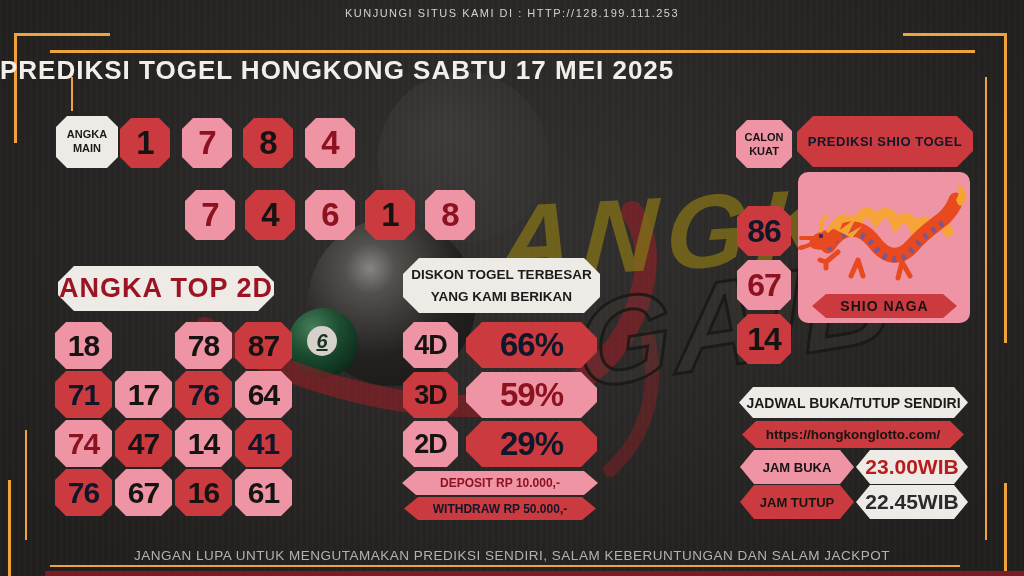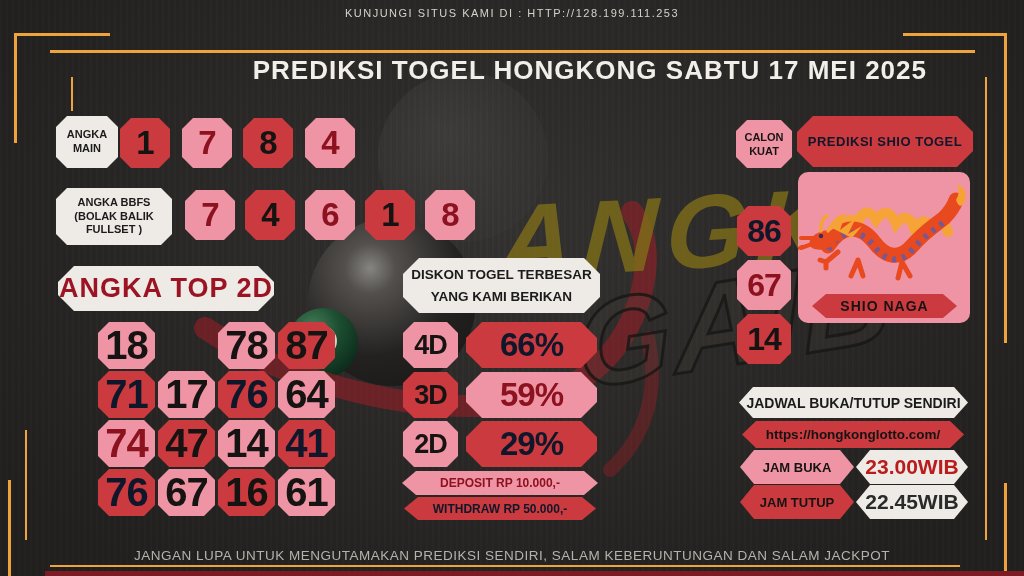--- a/index.html
+++ b/index.html
@@ -17,21 +17,21 @@
   .red-black{background:#cb3a3e;color:#161413;}
   .red-dark{background:#cb3a3e;color:#0f172a;}
   .pink-black{background:#ef94a4;color:#161413;}
   .pink-dark{background:#ef94a4;color:#8c1220;}
   
   .oct{clip-path:polygon(11px 0,calc(100% - 11px) 0,100% 11px,100% calc(100% - 11px),calc(100% - 11px) 100%,11px 100%,0 calc(100% - 11px),0 11px);}
   .oct14{clip-path:polygon(16px 0,calc(100% - 16px) 0,100% 16px,100% calc(100% - 16px),calc(100% - 16px) 100%,16px 100%,0 calc(100% - 16px),0 16px);}
   .hex{clip-path:polygon(14px 0,calc(100% - 14px) 0,100% 50%,calc(100% - 14px) 100%,14px 100%,0 50%);}
   .tile{font-weight:bold;display:flex;align-items:center;justify-content:center;letter-spacing:-1px;}
   .tile1{width:50px;height:50px;font-size:33px;}
-  .tile2{width:57px;height:47px;font-size:40px;margin-left:43px;}
+  .tile2{width:57px;height:47px;font-size:30px;}
   .tile3{width:54px;height:50px;font-size:32px;margin-top:36px;}
   .whitebadge{background:#eeeae6;color:#1b1b1b;font-weight:bold;}
   .pre{white-space:pre-line;}
   .goldline{background:#efa33d;}
   .z1{z-index:1;} .z2{z-index:2;}
   
   #wm1{left:498px;top:172px;font-size:104px;font-style:italic;font-weight:bold;
        color:rgba(128,111,24,0.78);letter-spacing:9px;transform:rotate(-3deg) skewX(-6deg);}
   #wm2{left:575px;top:252px;font-size:122px;font-style:italic;font-weight:bold;
        color:rgba(80,76,70,0.16);-webkit-text-stroke:3px rgba(24,23,21,0.85);
@@ -75,32 +75,29 @@
   <div class="abs goldline" style="left:50px;top:50px;width:925px;height:3px"></div>
   <div class="abs goldline" style="left:71px;top:77px;width:2px;height:34px"></div>
   <div class="abs goldline" style="left:985px;top:77px;width:2px;height:463px"></div>
   <div class="abs goldline" style="left:25px;top:430px;width:2px;height:110px"></div>
   <div class="abs goldline" style="left:8px;top:480px;width:3px;height:96px"></div>
   <div class="abs goldline" style="left:1004px;top:483px;width:3px;height:93px"></div>
   <div class="abs goldline" style="left:50px;top:565px;width:910px;height:2px"></div>
   <div class="abs footer-strip"></div>
 
   <div class="abs z2" style="left:0;top:7px;width:1024px;text-align:center;font-size:11px;letter-spacing:1.5px;color:#d6d1cb">KUNJUNGI SITUS KAMI DI : HTTP://128.199.111.253</div>
-  <div class="abs z2" style="left:0;top:55px;width:927px;text-align:right;font-size:26px;font-weight:bold;letter-spacing:1px;color:#f2eeea">PREDIKSI TOGEL HONGKONG SABTU 17 MEI 2025</div>
+  <div class="abs z2" style="left:0;top:55px;width:927px;text-align:left;font-size:26px;font-weight:bold;letter-spacing:1px;color:#f2eeea">PREDIKSI TOGEL HONGKONG SABTU 17 MEI 2025</div>
 
   <div class="abs z2 oct whitebadge ctr pre lbl-sm" style="left:56px;top:116px;width:62px;height:52px">ANGKA
 MAIN</div>
   <div class="abs z2 oct tile tile1 red-black" style="left:120px;top:118px">1</div>
   <div class="abs z2 oct tile tile1 pink-dark" style="left:182px;top:118px">7</div>
   <div class="abs z2 oct tile tile1 red-black" style="left:243px;top:118px">8</div>
   <div class="abs z2 oct tile tile1 pink-dark" style="left:305px;top:118px">4</div>
 
-  <div class="abs z2 oct whitebadge ctr pre lbl-sm" style="left:56px;top:188px;width:116px;height:57px">ANGKA BBFS
-(BOLAK BALIK
-FULLSET )</div>
   <div class="abs z2 oct tile tile1 pink-dark" style="left:185px;top:190px">7</div>
   <div class="abs z2 oct tile tile1 red-black" style="left:245px;top:190px">4</div>
   <div class="abs z2 oct tile tile1 pink-dark" style="left:305px;top:190px">6</div>
   <div class="abs z2 oct tile tile1 red-black" style="left:365px;top:190px">1</div>
   <div class="abs z2 oct tile tile1 pink-dark" style="left:425px;top:190px">8</div>
 
   <div class="abs z2 oct14 whitebadge ctr" style="left:58px;top:266px;width:216px;height:45px;font-size:27px;color:#9c1423;letter-spacing:1px">ANGKA TOP 2D</div>
   <div class="abs z2 oct tile tile2 pink-black" style="left:55px;top:322px">18</div>
   <div class="abs z2 oct tile tile2 pink-black" style="left:175px;top:322px">78</div>
   <div class="abs z2 oct tile tile2 red-black" style="left:235px;top:322px">87</div>

